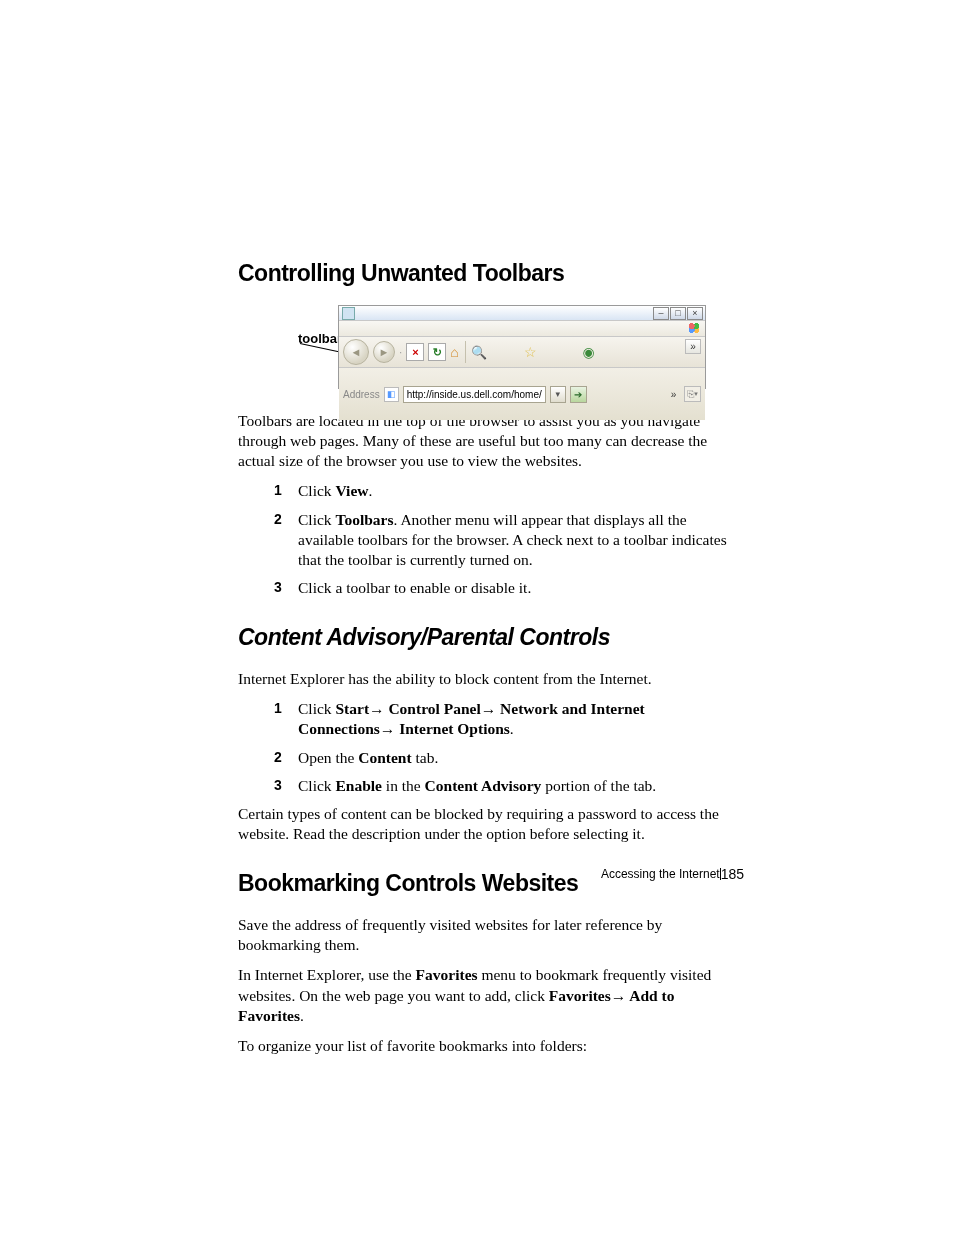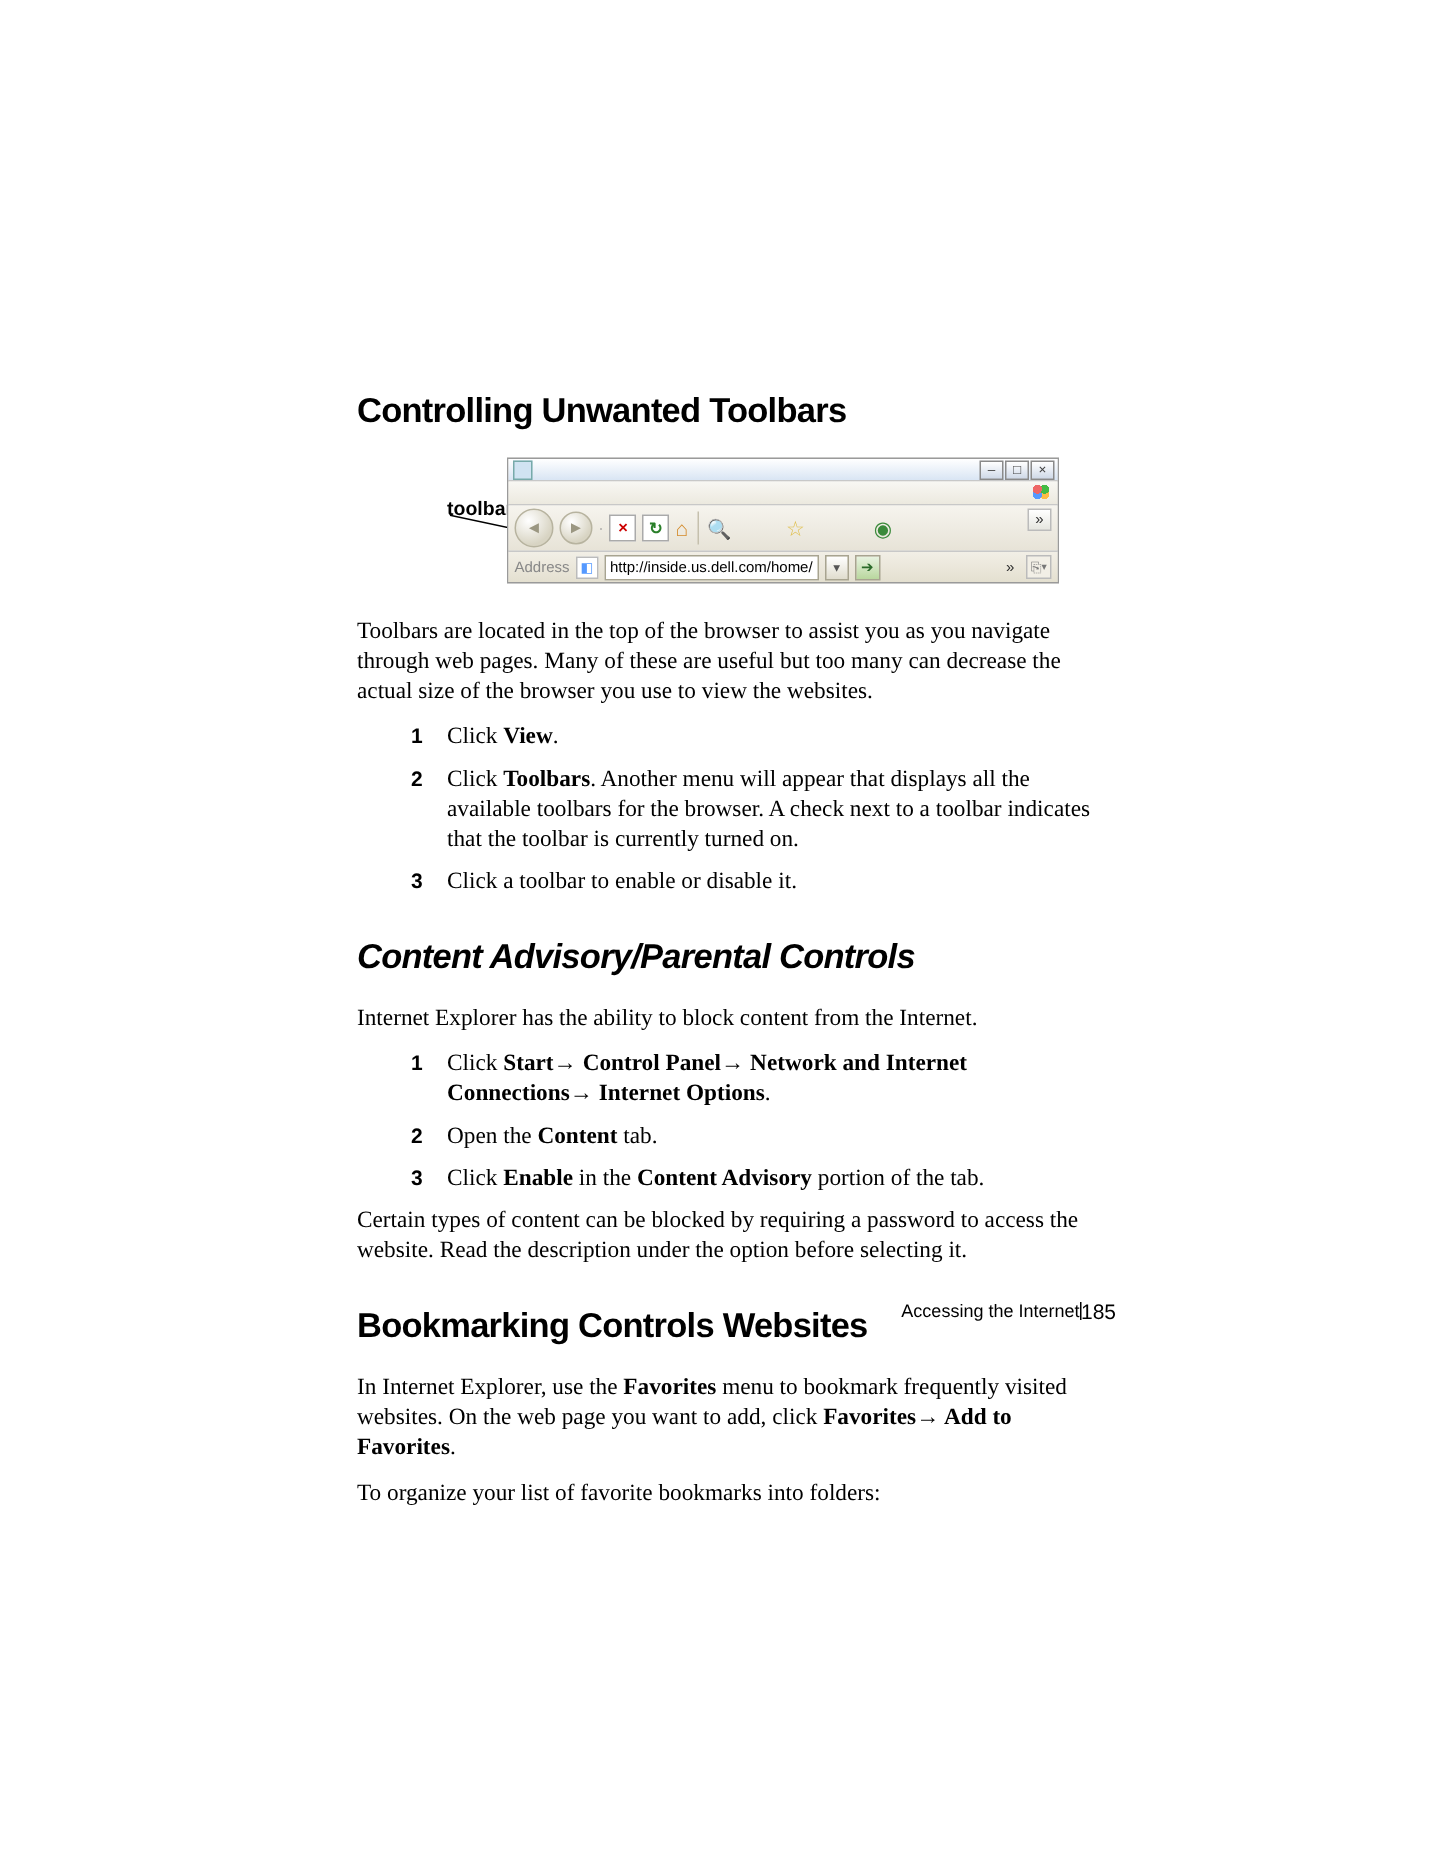--- a/index.html
+++ b/index.html
@@ -161,21 +161,21 @@
   .globe { font-size:14px; color:#3a8a3a; }
   .chev {
     position:absolute; right:4px; font-size:10px; color:#333;
     width:14px;height:13px;border:1px solid #bbb;background:linear-gradient(#fff,#e6e6e0);
     display:flex;align-items:center;justify-content:center;top:2px;
   }
   .sep { width:1px; height:22px; background:#c5c0ad; margin:0 2px; }
   .addrbar {
     height: 20px;
     display:flex;align-items:center;
-    padding: 0 4px;
+    padding: 16px 4px;
     gap: 4px;
     background: linear-gradient(#f2efe6,#e4e0d0);
     position: relative;
   }
   .addrlabel { color:#888; font-size:10px; }
   .addricon { width:13px;height:13px;border:1px solid #bbb;background:#fff;display:flex;align-items:center;justify-content:center;font-size:9px;color:#59f; }
   .addrfield {
     height: 15px;
     border: 1px solid #a8a490;
     background: #fff;
@@ -276,20 +276,21 @@
     <li>
       <span>Open the </span><span class="b">Content</span><span> tab.</span>
     </li>
     <li>
       <span>Click </span><span class="b">Enable</span><span> in the </span><span class="b">Content Advisory</span><span> portion of the tab.</span>
     </li>
   </ol>
   <p class="body">Certain types of content can be blocked by requiring a password to access the website. Read the description under the option before selecting it.</p>
 
   <h2 class="sect3">Bookmarking Controls Websites</h2>
+  <p class="body">Save the address of frequently visited websites for later reference by bookmarking them.</p>
   <p class="body">
     <span>In Internet Explorer, use the </span><span class="b">Favorites</span><span> menu to bookmark frequently visited websites. On the web page you want to add, click </span><span class="b">Favorites→ Add to Favorites</span><span>.</span>
   </p>
   <p class="body">To organize your list of favorite bookmarks into folders:</p>
 
   <div class="footer">
     <span class="ft">Accessing the Internet</span>
     <span class="bar"></span>
     <span class="pn">185</span>
   </div>

